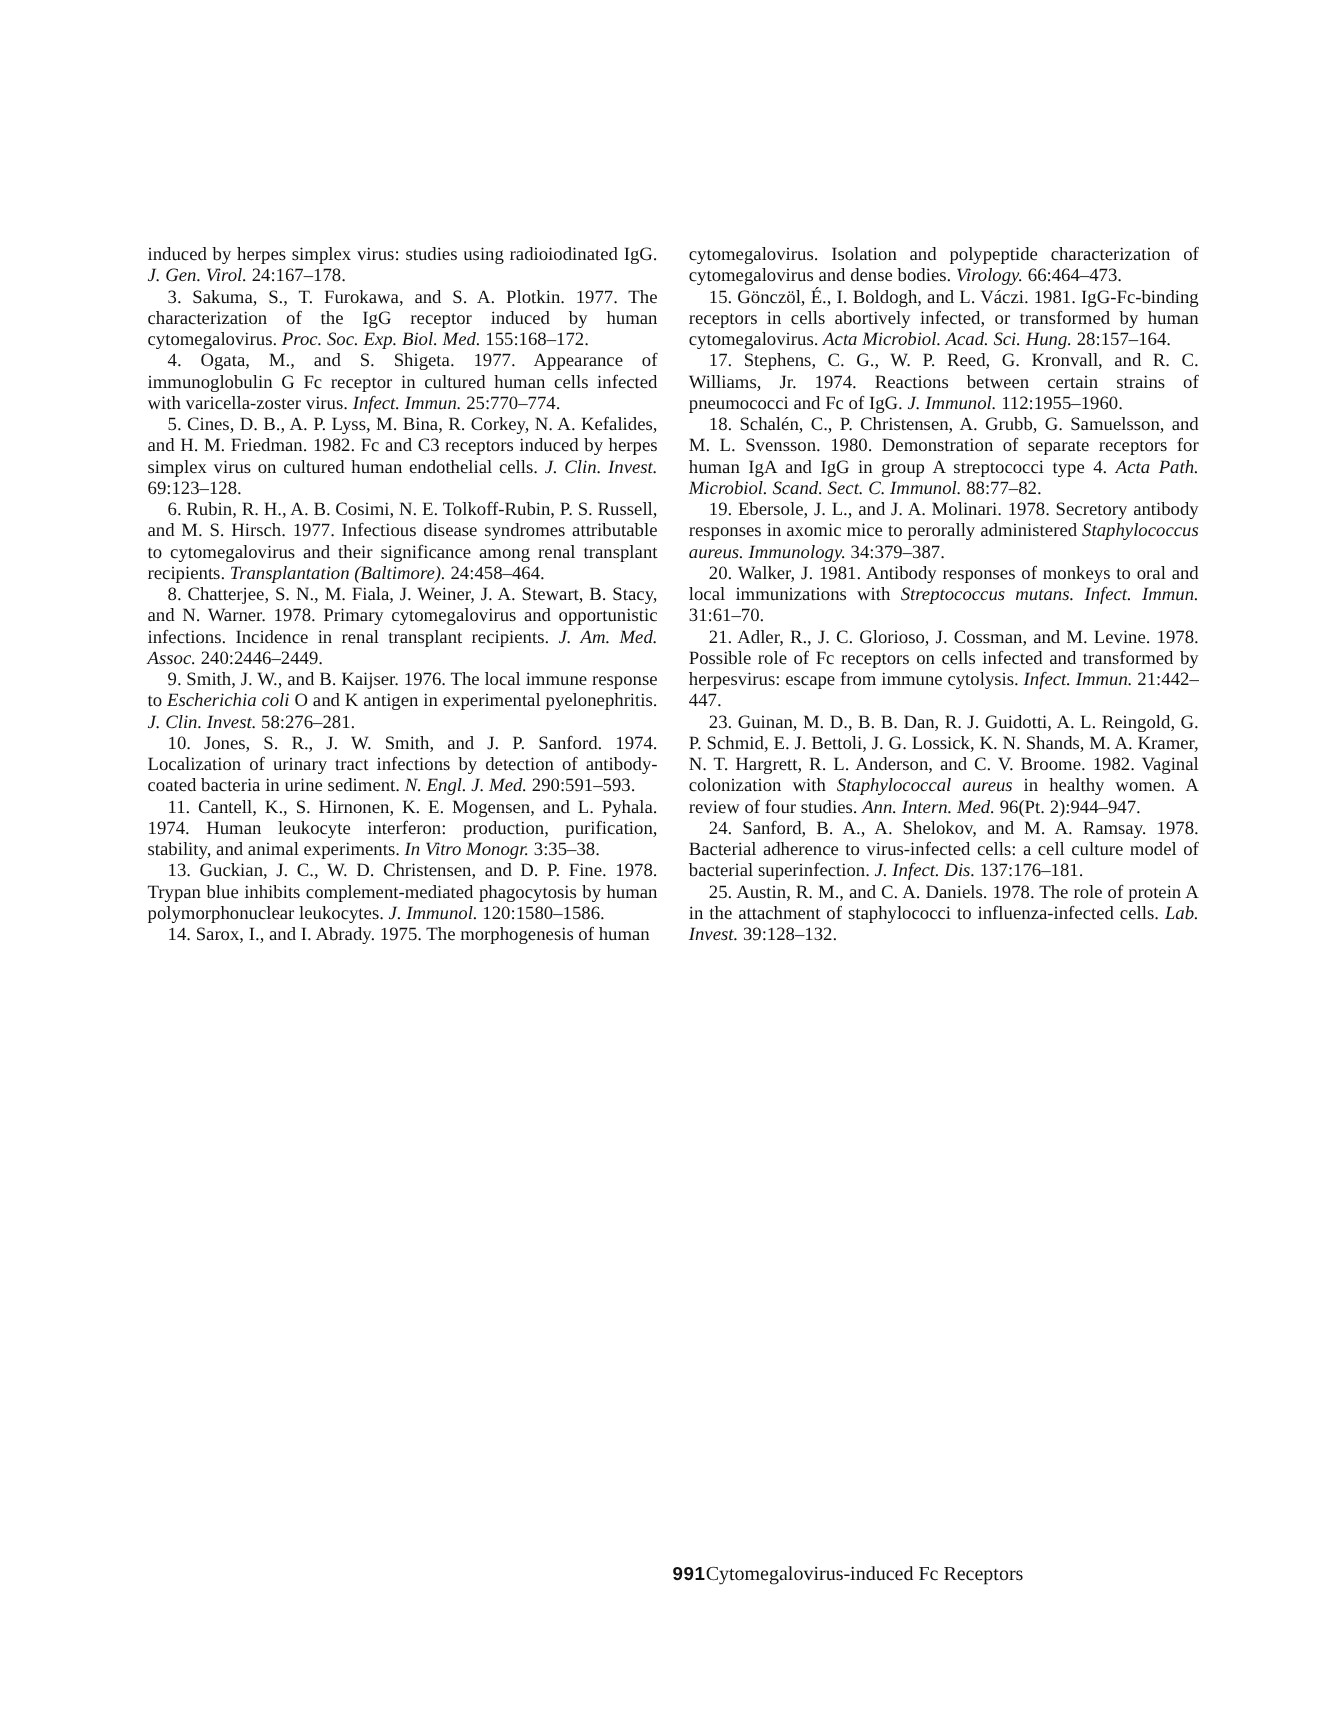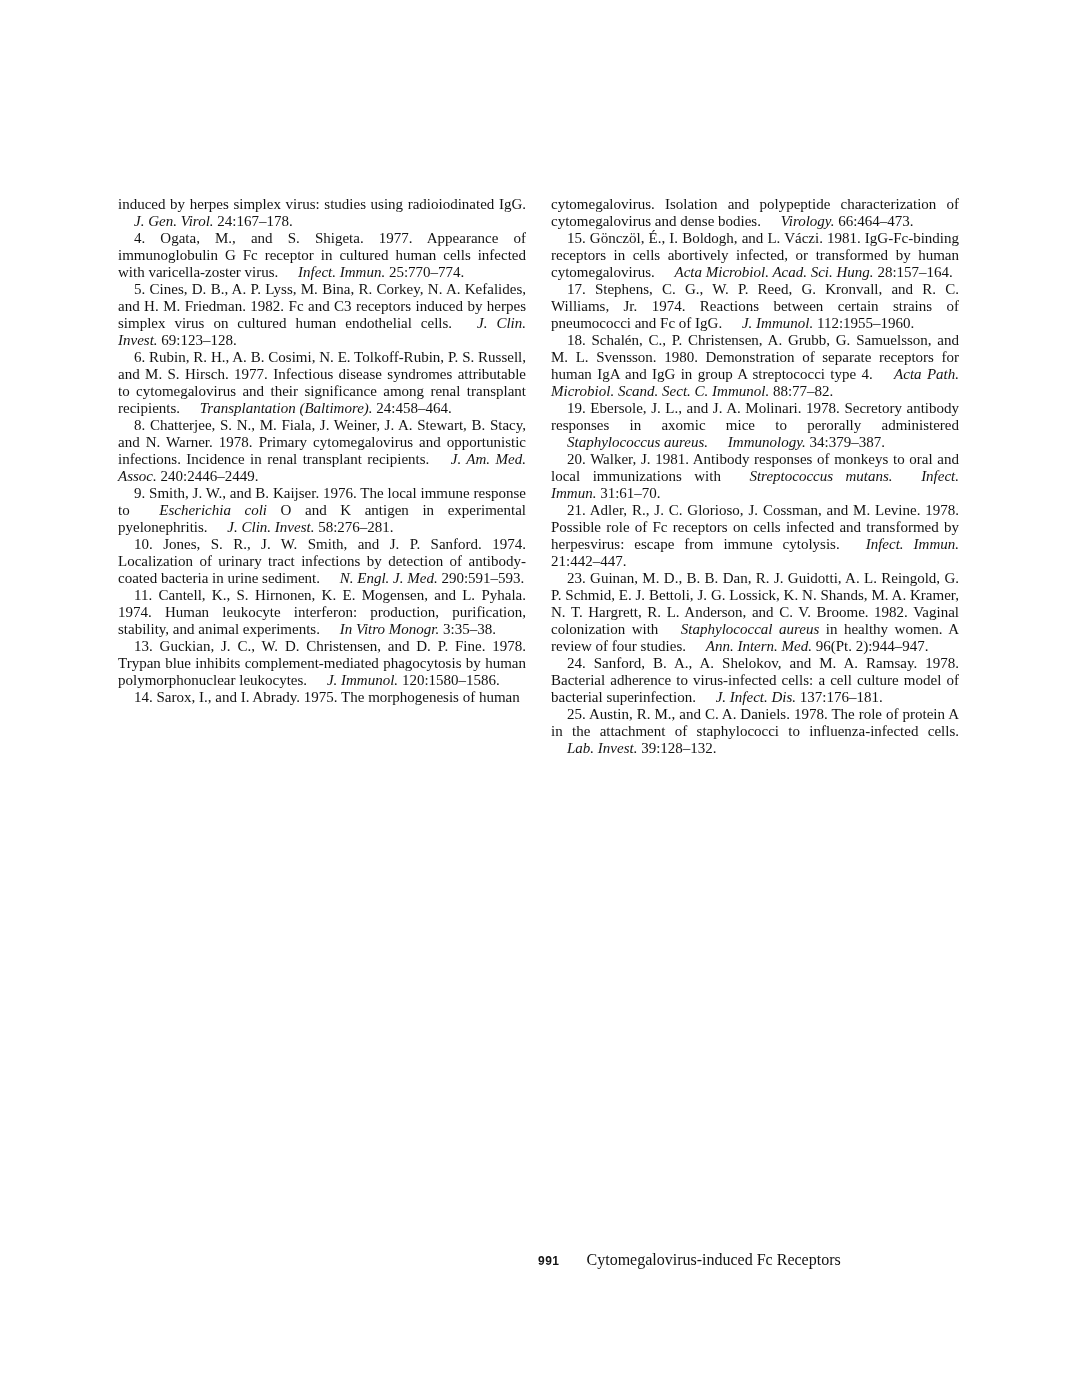--- a/index.html
+++ b/index.html
@@ -30,46 +30,45 @@
     margin: 0;
     font-size: 15px;
     line-height: 17px;
     text-align: justify;
   }
   p.ref.indented {
     text-indent: 16px;
   }
   .it {
     font-style: italic;
-    margin-left: 16px;
   }
   .footer {
     position: absolute;
     left: 538px;
     top: 1251px;
     white-space: nowrap;
   }
   .pagenum {
     font-family: "Liberation Sans", sans-serif;
     font-weight: bold;
-    font-size: 12px;
+    font-size: 15px;
     letter-spacing: 0.5px;
-    margin-right: 27px;
     vertical-align: baseline;
   }
   .runtitle {
     font-size: 16px;
   }
 </style>
 </head>
 <body>
 
 <div class="content">
   <div class="column" id="col-left">
       <p class="ref"><span>induced by herpes simplex virus: studies using radioiodinated IgG. </span><span class="it">J. Gen. Virol.</span><span> 24:167–178.</span></p>
+      <p class="ref indented"><span>3. Sakuma, S., T. Furokawa, and S. A. Plotkin. 1977. The characterization of the IgG receptor induced by human cytomegalovirus. </span><span class="it">Proc. Soc. Exp. Biol. Med.</span><span> 155:168–172.</span></p>
       <p class="ref indented"><span>4. Ogata, M., and S. Shigeta. 1977. Appearance of immunoglobulin G Fc receptor in cultured human cells infected with varicella-zoster virus. </span><span class="it">Infect. Immun.</span><span> 25:770–774.</span></p>
       <p class="ref indented"><span>5. Cines, D. B., A. P. Lyss, M. Bina, R. Corkey, N. A. Kefalides, and H. M. Friedman. 1982. Fc and C3 receptors induced by herpes simplex virus on cultured human endothelial cells. </span><span class="it">J. Clin. Invest.</span><span> 69:123–128.</span></p>
       <p class="ref indented"><span>6. Rubin, R. H., A. B. Cosimi, N. E. Tolkoff-Rubin, P. S. Russell, and M. S. Hirsch. 1977. Infectious disease syndromes attributable to cytomegalovirus and their significance among renal transplant recipients. </span><span class="it">Transplantation (Baltimore).</span><span> 24:458–464.</span></p>
       <p class="ref indented"><span>8. Chatterjee, S. N., M. Fiala, J. Weiner, J. A. Stewart, B. Stacy, and N. Warner. 1978. Primary cytomegalovirus and opportunistic infections. Incidence in renal transplant recipients. </span><span class="it">J. Am. Med. Assoc.</span><span> 240:2446–2449.</span></p>
       <p class="ref indented"><span>9. Smith, J. W., and B. Kaijser. 1976. The local immune response to </span><span class="it">Escherichia coli</span><span> O and K antigen in experimental pyelonephritis. </span><span class="it">J. Clin. Invest.</span><span> 58:276–281.</span></p>
       <p class="ref indented"><span>10. Jones, S. R., J. W. Smith, and J. P. Sanford. 1974. Localization of urinary tract infections by detection of antibody-coated bacteria in urine sediment. </span><span class="it">N. Engl. J. Med.</span><span> 290:591–593.</span></p>
       <p class="ref indented"><span>11. Cantell, K., S. Hirnonen, K. E. Mogensen, and L. Pyhala. 1974. Human leukocyte interferon: production, purification, stability, and animal experiments. </span><span class="it">In Vitro Monogr.</span><span> 3:35–38.</span></p>
       <p class="ref indented"><span>13. Guckian, J. C., W. D. Christensen, and D. P. Fine. 1978. Trypan blue inhibits complement-mediated phagocytosis by human polymorphonuclear leukocytes. </span><span class="it">J. Immunol.</span><span> 120:1580–1586.</span></p>
       <p class="ref indented"><span>14. Sarox, I., and I. Abrady. 1975. The morphogenesis of human</span></p>
     </div>

